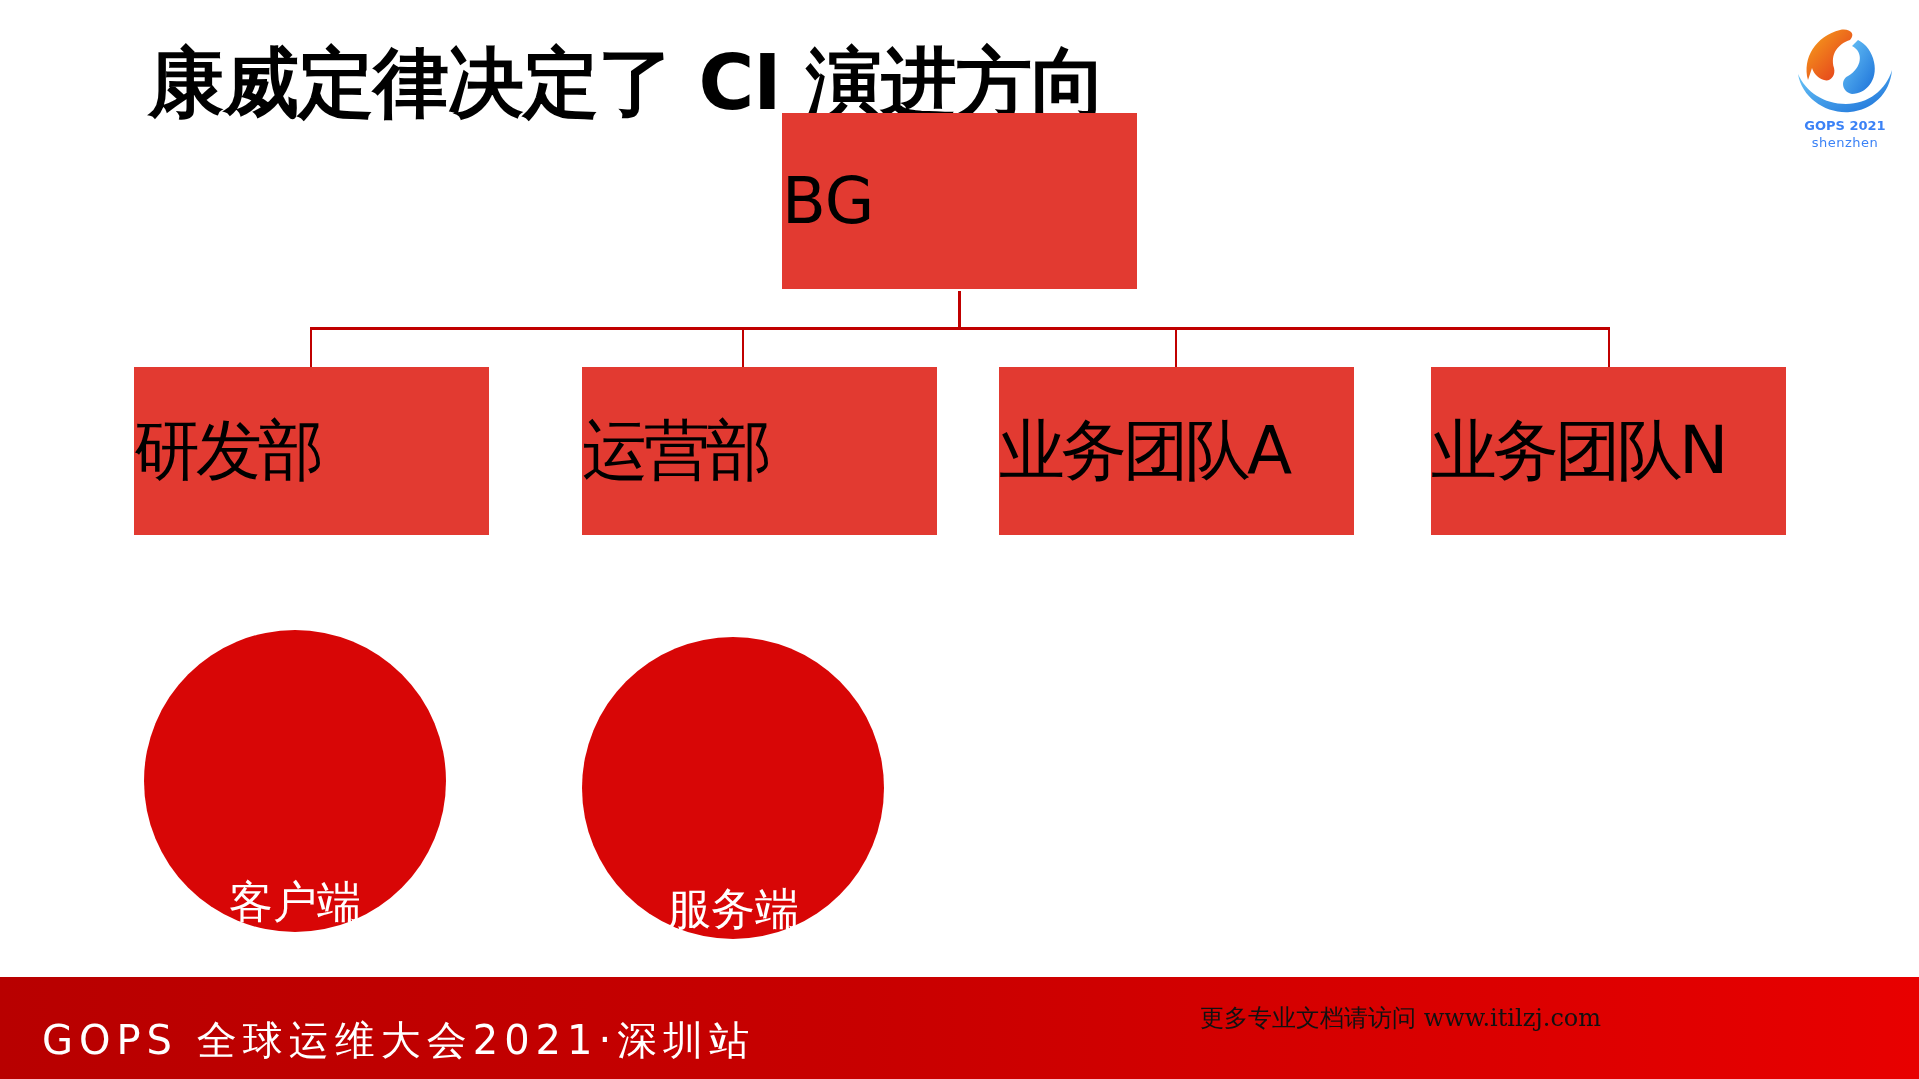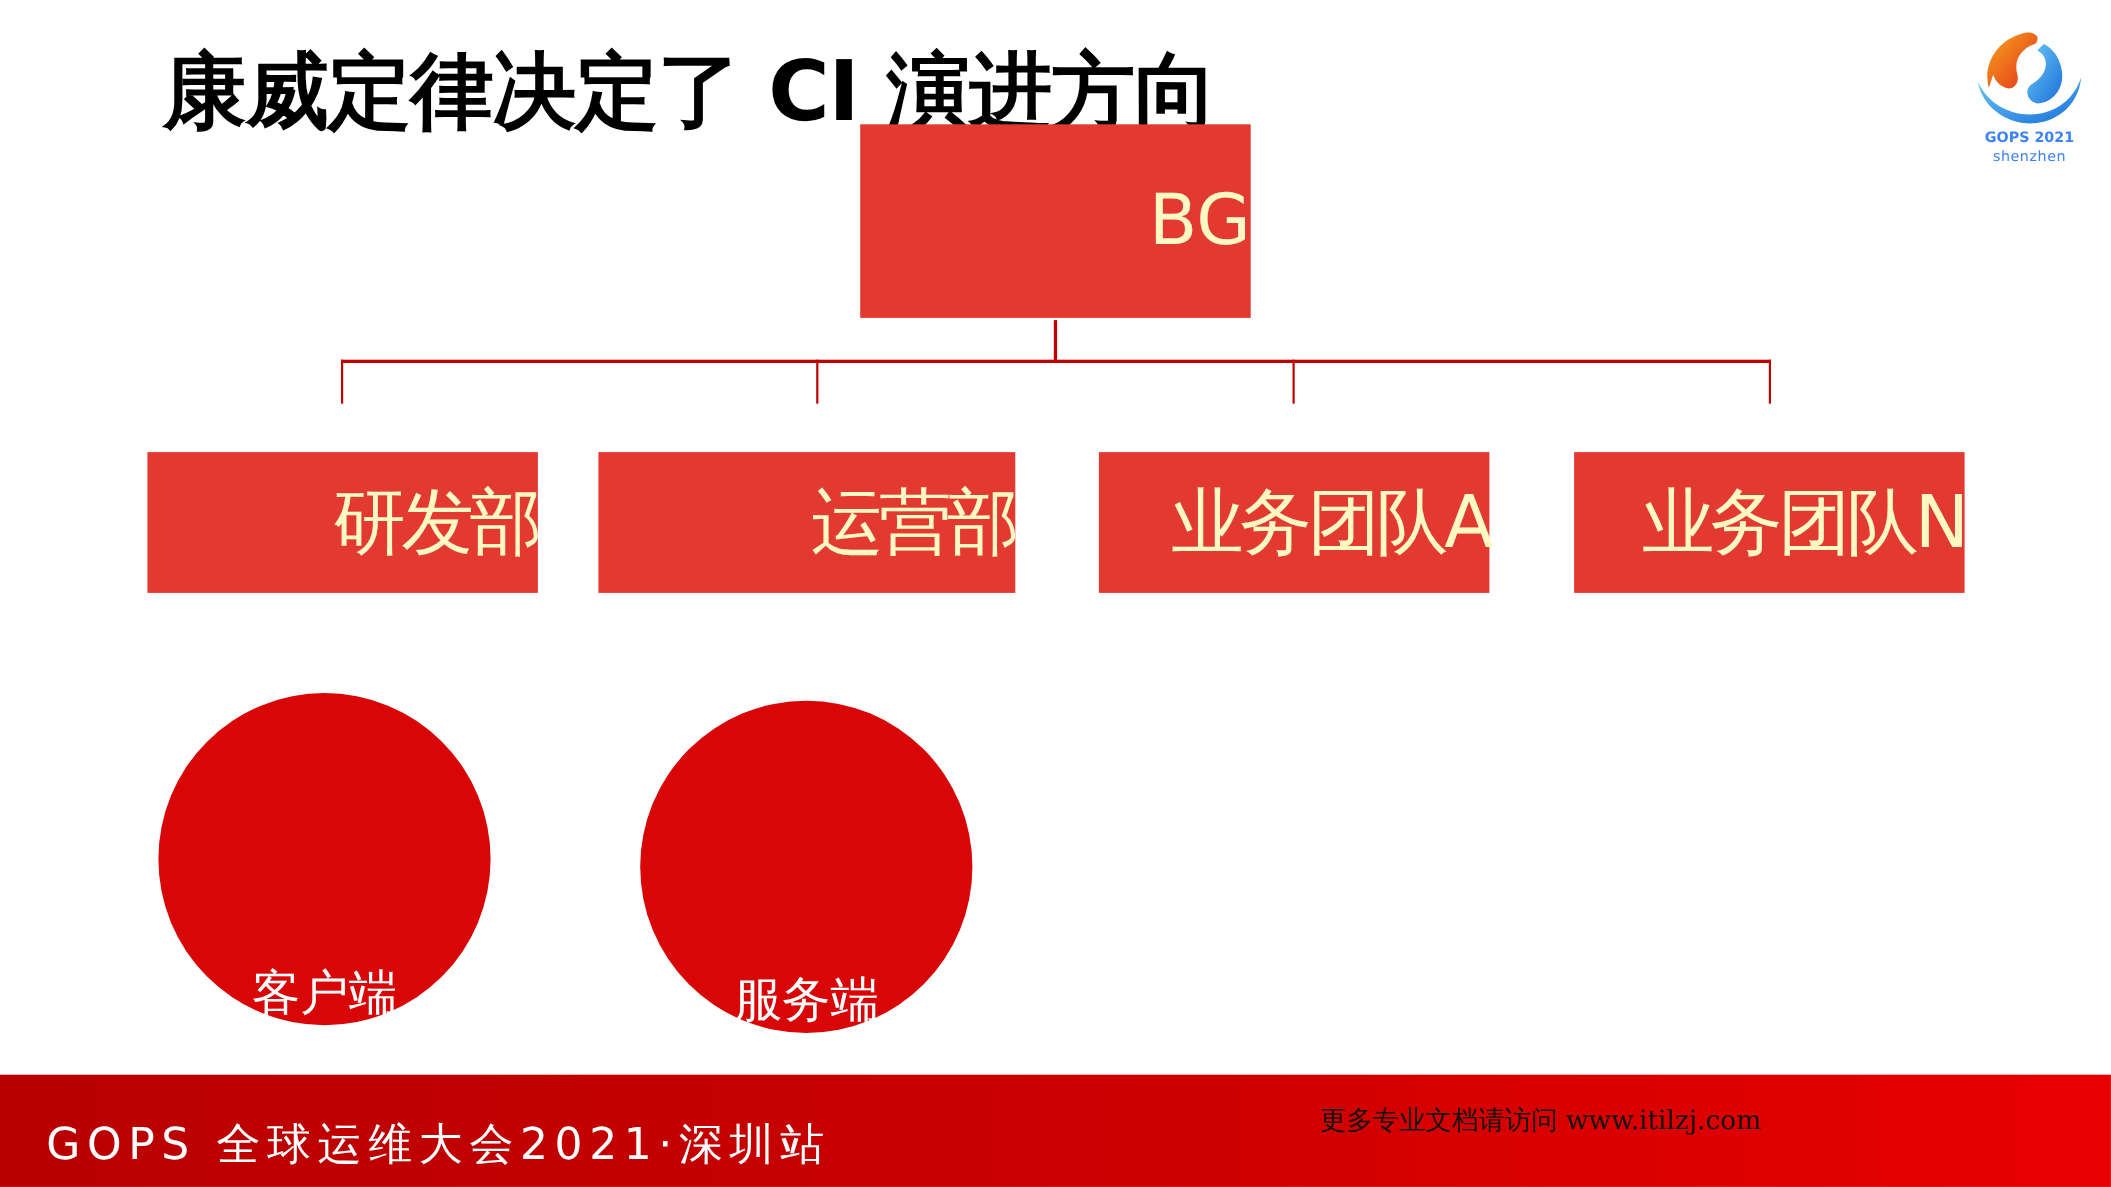--- a/index.html
+++ b/index.html
@@ -2,23 +2,23 @@
 <html><head>
 <meta charset="utf-8">
 <style>
   html, body { margin:0; padding:0; }
   body { width:1919px; height:1079px; position:relative; background:#ffffff; overflow:hidden; font-family:"DejaVu Sans", sans-serif; }
   .title { position:absolute; left:148px; top:38px; font-size:76px; font-weight:bold; color:#000; letter-spacing:-1px; line-height:90px; white-space:nowrap; font-family:"DejaVu Sans", sans-serif;text-align:center; }
   .logo { position:absolute; left:1790px; top:18px; width:110px; height:140px; }
   .logo-text { position:absolute; left:0; width:110px; text-align:center; color:#3b82f6; font-family:"DejaVu Sans", sans-serif; }
   .logo-t1 { top:100px; font-size:13px; font-weight:bold; }
   .logo-t2 { top:117px; font-size:13px; letter-spacing:0.5px; }
-  .box { position:absolute; background:#e23a31; color:#fef9c3; display:flex; align-items:center; justify-content:flex-end; white-space:nowrap; font-family:"DejaVu Sans", sans-serif; }
+  .box { position:absolute; background:#e23a31; color:#000000; display:flex; align-items:center; justify-content:flex-start; white-space:nowrap; font-family:"DejaVu Sans", sans-serif; }
   .box-root { left:782px; top:113px; width:355px; height:176px; font-size:64px; }
-  .box-child { top:367px; width:355px; height:128px; font-size:66px; letter-spacing:-4px;margin-top:44px; }
+  .box-child { top:367px; width:355px; height:168px; font-size:66px; letter-spacing:-4px; }
   .line { position:absolute; background:#c00000; }
   .circle { position:absolute; width:302px; height:302px; border-radius:50%; background:#d80606; color:#fff; display:flex; align-items:flex-end; justify-content:center; font-size:44px; font-family:"DejaVu Sans", sans-serif; }
   .footer { position:absolute; left:0; top:977px; width:1919px; height:102px; background:linear-gradient(90deg, #b80000 0%, #c80000 45%, #e80000 100%); }
   .footer-left { position:absolute; left:42px; top:1013px; color:#fff; font-size:40px; letter-spacing:6px; white-space:nowrap; font-family:"DejaVu Sans", sans-serif; }
   .footer-right { position:absolute; left:1200px; top:986px; color:#111; font-size:24px; white-space:nowrap; font-family:"DejaVu Serif", serif;margin-top:16px; }
 </style>
 </head>
 <body>
 
 <div class="title">康威定律决定了 CI 演进方向</div>
@@ -50,21 +50,21 @@
 <div class="line" style="left:958px; top:291px; width:3px; height:39px;"></div>
 <div class="line" style="left:310px; top:327px; width:1300px; height:3px;"></div>
 <div class="line" style="left:310px; top:327px; width:2px; height:40px;"></div>
 <div class="line" style="left:742px; top:327px; width:2px; height:40px;"></div>
 <div class="line" style="left:1175px; top:327px; width:2px; height:40px;"></div>
 <div class="line" style="left:1608px; top:327px; width:2px; height:40px;"></div>
 
 <div class="box box-child" style="left:134px;">
   <span>研发部</span>
 </div>
-<div class="box box-child" style="left:544px;padding-left:24px;">
+<div class="box box-child" style="left:582px;">
   <span>运营部</span>
 </div>
 <div class="box box-child" style="left:999px;">
   <span>业务团队A</span>
 </div>
 <div class="box box-child" style="left:1431px;">
   <span>业务团队N</span>
 </div>
 
 <div class="circle" style="left:144px; top:630px;">

